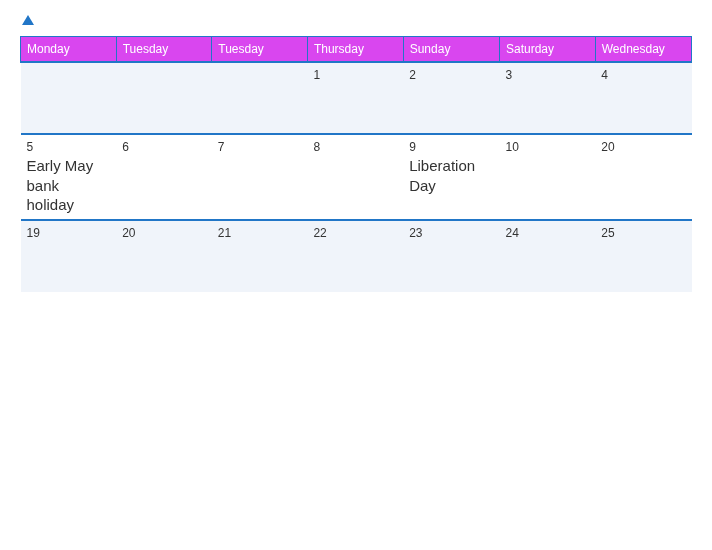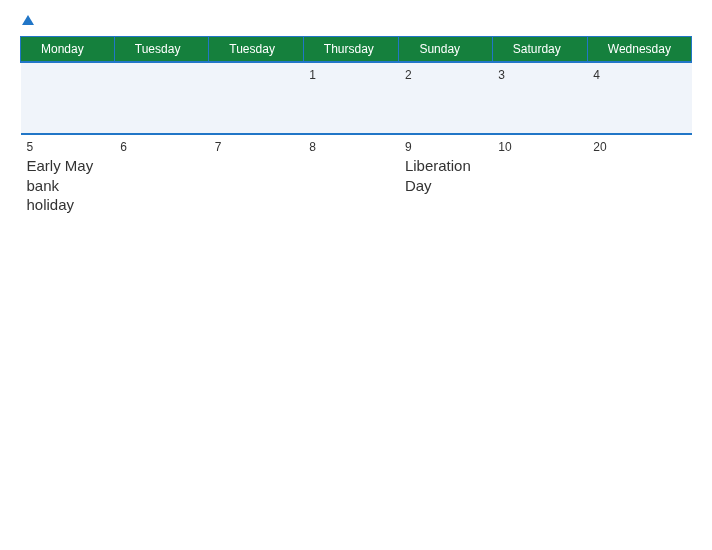--- a/index.html
+++ b/index.html
@@ -50,25 +50,25 @@
       font-size: 13px;
       color: #333;
       min-width: 60px;
       text-align: right;
     }
     .calendar {
       width: 100%;
       border-collapse: collapse;
     }
     .calendar thead tr th {
-      background: #15803d;
+      background: #d946ef;
       color: #fff;
       font-size: 12px;
       font-weight: normal;
-      padding: 5px 20px;
+      padding: 5px 6px;
       text-align: left;
       border: 1px solid #2176c7;
     }
     .calendar tbody tr {
       background: #fff;
     }
     .calendar tbody tr:nth-child(odd) {
       background: #f0f4fa;
     }
     .calendar tbody tr td {
@@ -169,15 +169,38 @@
             <span class="day-num">8</span>
           </td>
           <td><span class="day-num">9</span><span class="event">Liberation Day</span></td>
           <td>
             <span class="day-num">10</span>
           </td>
           <td>
             <span class="day-num">20</span>
           </td>
         </tr>
+        <tr>
+          <td>
+            <span class="day-num">19</span>
+          </td>
+          <td>
+            <span class="day-num">20</span>
+          </td>
+          <td>
+            <span class="day-num">21</span>
+          </td>
+          <td>
+            <span class="day-num">22</span>
+          </td>
+          <td>
+            <span class="day-num">23</span>
+          </td>
+          <td>
+            <span class="day-num">24</span>
+          </td>
+          <td>
+            <span class="day-num">25</span>
+          </td>
+        </tr>
       </tbody>
   </table>
 </div>
 
 </body></html>

